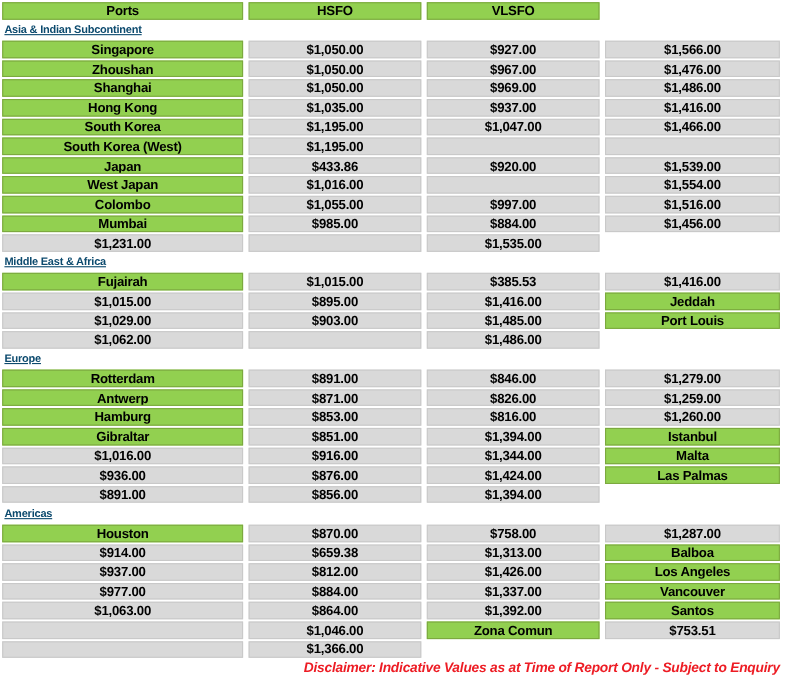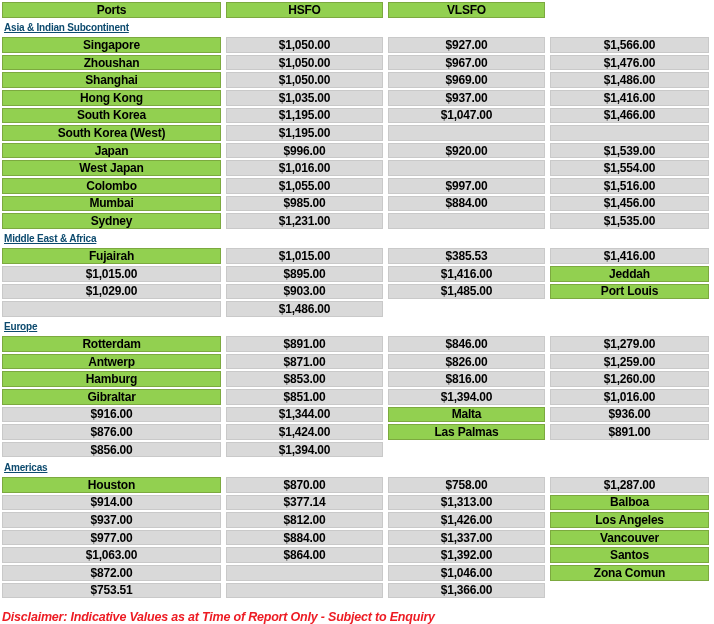--- a/index.html
+++ b/index.html
@@ -53,22 +53,22 @@
     background: #ffffff;
     font-size: 10px;
     font-weight: bold;
     color: #0c4a6e;
     letter-spacing: -0.2px;
     padding-left: 2px;
     text-decoration: underline;
   }
   .disclaimer {
     width: 707px;
-    margin-top: 12px;
-    text-align: left;
+    margin-top: 2px;
+    text-align: right;
     font-size: 12.5px;
     font-weight: bold;
     font-style: italic;
     color: var(--red, #ed1c24);
     letter-spacing: -0.2px;
   }
 </style>
 </head>
 <body>
 
@@ -96,103 +96,103 @@
       <div class="cell val">$1,416.00</div>
       <div class="cell port">South Korea</div>
       <div class="cell val">$1,195.00</div>
       <div class="cell val">$1,047.00</div>
       <div class="cell val">$1,466.00</div>
       <div class="cell port">South Korea (West)</div>
       <div class="cell val">$1,195.00</div>
       <div class="cell val"></div>
       <div class="cell val"></div>
       <div class="cell port">Japan</div>
-      <div class="cell val">$996.00</div>
+      <div class="cell val">$433.86</div>
       <div class="cell val">$920.00</div>
       <div class="cell val">$1,539.00</div>
       <div class="cell port">West Japan</div>
       <div class="cell val">$1,016.00</div>
       <div class="cell val"></div>
       <div class="cell val">$1,554.00</div>
       <div class="cell port">Colombo</div>
       <div class="cell val">$1,055.00</div>
       <div class="cell val">$997.00</div>
       <div class="cell val">$1,516.00</div>
       <div class="cell port">Mumbai</div>
       <div class="cell val">$985.00</div>
       <div class="cell val">$884.00</div>
       <div class="cell val">$1,456.00</div>
-      <div class="cell port">Sydney</div>
       <div class="cell val">$1,231.00</div>
       <div class="cell val"></div>
       <div class="cell val">$1,535.00</div>
       <div class="section">Middle East &amp; Africa</div>
       <div class="cell port">Fujairah</div>
       <div class="cell val">$1,015.00</div>
       <div class="cell val">$385.53</div>
       <div class="cell val">$1,416.00</div>
       <div class="cell val">$1,015.00</div>
       <div class="cell val">$895.00</div>
       <div class="cell val">$1,416.00</div>
       <div class="cell port">Jeddah</div>
       <div class="cell val">$1,029.00</div>
       <div class="cell val">$903.00</div>
       <div class="cell val">$1,485.00</div>
       <div class="cell port">Port Louis</div>
+      <div class="cell val">$1,062.00</div>
       <div class="cell val"></div>
       <div class="cell val">$1,486.00</div>
       <div class="section">Europe</div>
       <div class="cell port">Rotterdam</div>
       <div class="cell val">$891.00</div>
       <div class="cell val">$846.00</div>
       <div class="cell val">$1,279.00</div>
       <div class="cell port">Antwerp</div>
       <div class="cell val">$871.00</div>
       <div class="cell val">$826.00</div>
       <div class="cell val">$1,259.00</div>
       <div class="cell port">Hamburg</div>
       <div class="cell val">$853.00</div>
       <div class="cell val">$816.00</div>
       <div class="cell val">$1,260.00</div>
       <div class="cell port">Gibraltar</div>
       <div class="cell val">$851.00</div>
       <div class="cell val">$1,394.00</div>
+      <div class="cell port">Istanbul</div>
       <div class="cell val">$1,016.00</div>
       <div class="cell val">$916.00</div>
       <div class="cell val">$1,344.00</div>
       <div class="cell port">Malta</div>
       <div class="cell val">$936.00</div>
       <div class="cell val">$876.00</div>
       <div class="cell val">$1,424.00</div>
       <div class="cell port">Las Palmas</div>
       <div class="cell val">$891.00</div>
       <div class="cell val">$856.00</div>
       <div class="cell val">$1,394.00</div>
       <div class="section">Americas</div>
       <div class="cell port">Houston</div>
       <div class="cell val">$870.00</div>
       <div class="cell val">$758.00</div>
       <div class="cell val">$1,287.00</div>
       <div class="cell val">$914.00</div>
-      <div class="cell val">$377.14</div>
+      <div class="cell val">$659.38</div>
       <div class="cell val">$1,313.00</div>
       <div class="cell port">Balboa</div>
       <div class="cell val">$937.00</div>
       <div class="cell val">$812.00</div>
       <div class="cell val">$1,426.00</div>
       <div class="cell port">Los Angeles</div>
       <div class="cell val">$977.00</div>
       <div class="cell val">$884.00</div>
       <div class="cell val">$1,337.00</div>
       <div class="cell port">Vancouver</div>
       <div class="cell val">$1,063.00</div>
       <div class="cell val">$864.00</div>
       <div class="cell val">$1,392.00</div>
       <div class="cell port">Santos</div>
-      <div class="cell val">$872.00</div>
       <div class="cell val"></div>
       <div class="cell val">$1,046.00</div>
       <div class="cell port">Zona Comun</div>
       <div class="cell val">$753.51</div>
       <div class="cell val"></div>
       <div class="cell val">$1,366.00</div>
     </div>
   <div class="disclaimer">Disclaimer: Indicative Values as at Time of Report Only - Subject to Enquiry</div>
 </div>
 

